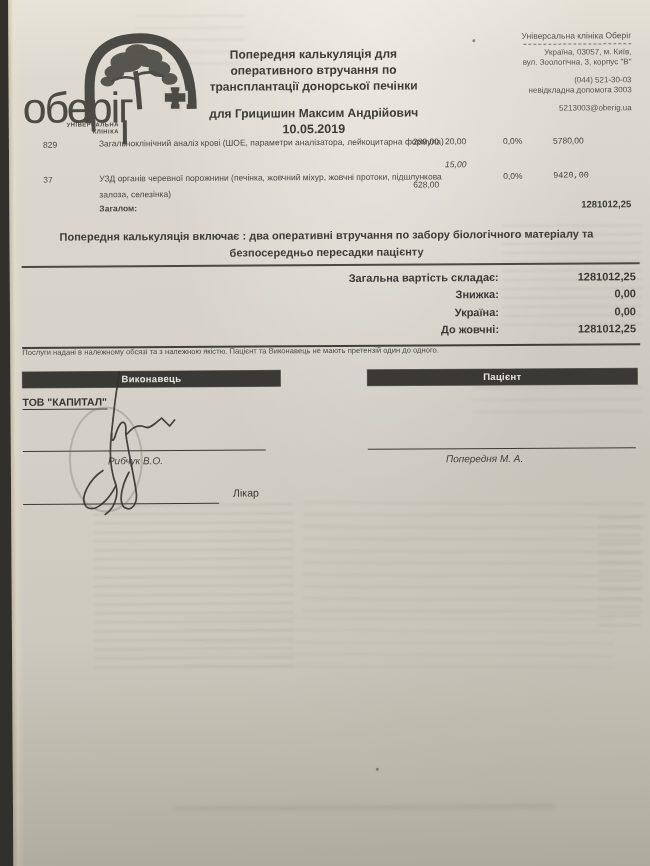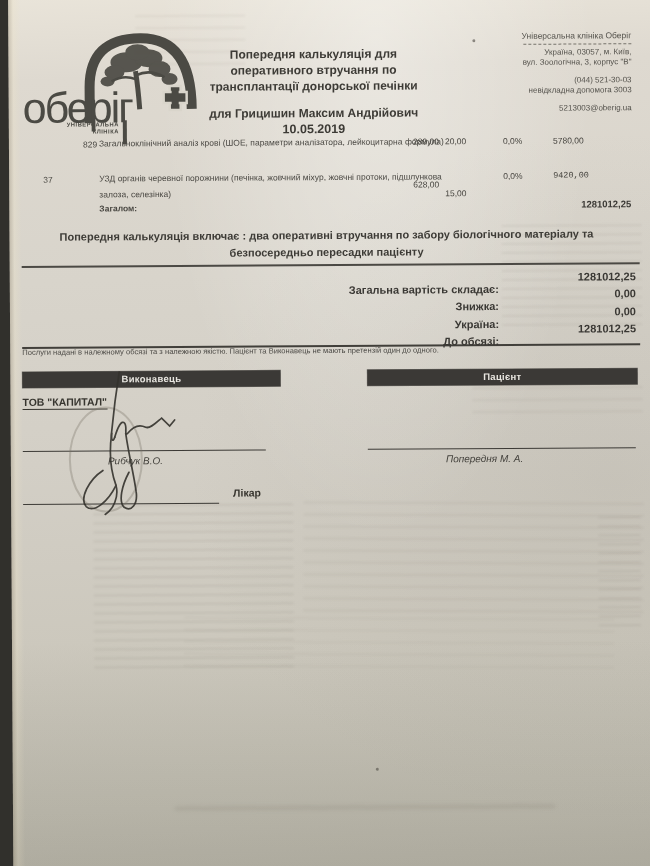--- a/index.html
+++ b/index.html
@@ -59,37 +59,37 @@
 
   
   .includes{position:absolute;left:35px;top:229px;width:580px;text-align:center;
     font-weight:bold;font-size:11px;line-height:17px;color:#3d3b36;}
 
   
   .totals-box{position:absolute;left:20px;top:266px;width:618px;
     border-top:2px solid #4b4944;border-bottom:2.5px solid #413f3a;
     padding:4px 0 5px 0;}
   .totals-row{position:relative;height:17.4px;font-weight:bold;font-size:11px;color:#3a3834;}
-  .totals-row .lbl{position:absolute;right:141px;top:14px;}
+  .totals-row .lbl{position:absolute;right:141px;top:2px;}
   .totals-row .val{position:absolute;right:4px;top:2px;}
 
   .disclaimer{position:absolute;left:20px;top:348px;width:520px;
     font-size:7.6px;color:#4b4945;}
 
   
   .bar{position:absolute;top:372px;height:16px;background:#3b3936;
     color:#e9e7e1;font-weight:bold;font-size:9.5px;line-height:16px;text-align:center;
     letter-spacing:.3px;box-shadow:0 0 0 .5px rgba(40,38,35,.6);}
   .bar.exec{left:20px;width:258px;}
   .bar.pat{left:365px;width:270px;}
   .company{position:absolute;left:20px;top:396px;font-weight:bold;font-size:10.5px;
     color:#37352f;border-bottom:1.5px solid #37352f;padding-bottom:1px;}
   .sig-line{position:absolute;height:0;border-top:1.5px solid #3c3a36;}
   .sig-name{position:absolute;font-style:italic;font-size:10px;color:#45433e;}
-  .role{position:absolute;left:230px;top:488px;font-weight:bold;font-size:10.5px;color:#37352f;}
+  .role{position:absolute;left:230px;top:488px;font-weight:normal;font-size:10.5px;color:#37352f;}
 </style>
 </head>
 <body>
 
 <div class="paper">
   <div class="edge-left"></div>
 
   <div class="content">
 
     <div class="ghost" style="left:135px;top:16px;width:110px;height:60px;opacity:.45;"></div>
@@ -146,31 +146,31 @@
     </div>
 
     <div class="title">
       <div>Попередня калькуляція для</div>
       <div>оперативного втручання по</div>
       <div>трансплантації донорської печінки</div>
       <div class="name">для Грицишин Максим Андрійович</div>
       <div class="date">10.05.2019</div>
     </div>
 
-    <div class="code" style="top:140px;margin-left:40px;">829</div>
+    <div class="code" style="top:140px;">829</div>
     <div class="desc" style="top:136px;">Загальноклінічний аналіз крові (ШОЕ, параметри аналізатора, лейкоцитарна формула)</div>
     <span class="num" style="left:412px;top:139px;width:52px;">289,00</span>
     <span class="num" style="left:444px;top:139px;width:50px;">20,00</span>
     <span class="num" style="left:502px;top:139px;width:50px;">0,0%</span>
     <span class="num" style="left:552px;top:139px;width:70px;">5780,00</span>
 
     <div class="code" style="top:175px;">37</div>
     <div class="desc" style="top:171px;">УЗД органів черевної порожнини (печінка, жовчний міхур, жовчні протоки, підшлункова залоза, селезінка)</div>
     <span class="num" style="left:412px;top:182px;width:52px;">628,00</span>
-    <span class="num" style="left:444px;top:191px;width:50px;">15,00</span>
+    <span class="num" style="left:444px;top:162px;width:50px;font-style:italic;">15,00</span>
     <span class="num" style="left:502px;top:174px;width:50px;">0,0%</span>
     <span class="num" style="left:552px;top:174px;width:70px;font-family:Liberation Mono, monospace;">9420,00</span>
 
     <div class="sum-label" style="top:204px;">Загалом:</div>
     <div class="sum-value" style="top:202px;">1281012,25</div>
 
     <div class="includes">
       <div>Попередня калькуляція включає :  два оперативні втручання по забору біологічного матеріалу та</div>
       <div>безпосередньо пересадки пацієнту</div>
     </div>
@@ -182,21 +182,21 @@
       </div>
       <div class="totals-row">
         <span class="lbl">Знижка:</span>
         <span class="val">0,00</span>
       </div>
       <div class="totals-row">
         <span class="lbl">Україна:</span>
         <span class="val">0,00</span>
       </div>
       <div class="totals-row">
-        <span class="lbl">До обсязі:</span>
+        <span class="lbl">До жовчні:</span>
         <span class="val">1281012,25</span>
       </div>
     </div>
 
     <div class="disclaimer">Послуги надані в належному обсязі та з належною якістю. Пацієнт та Виконавець не мають претензій один до одного.</div>
 
     <div class="bar exec">Виконавець</div>
     <div class="bar pat">Пацієнт</div>
 
     <div class="company">ТОВ "КАПИТАЛ"</div>

